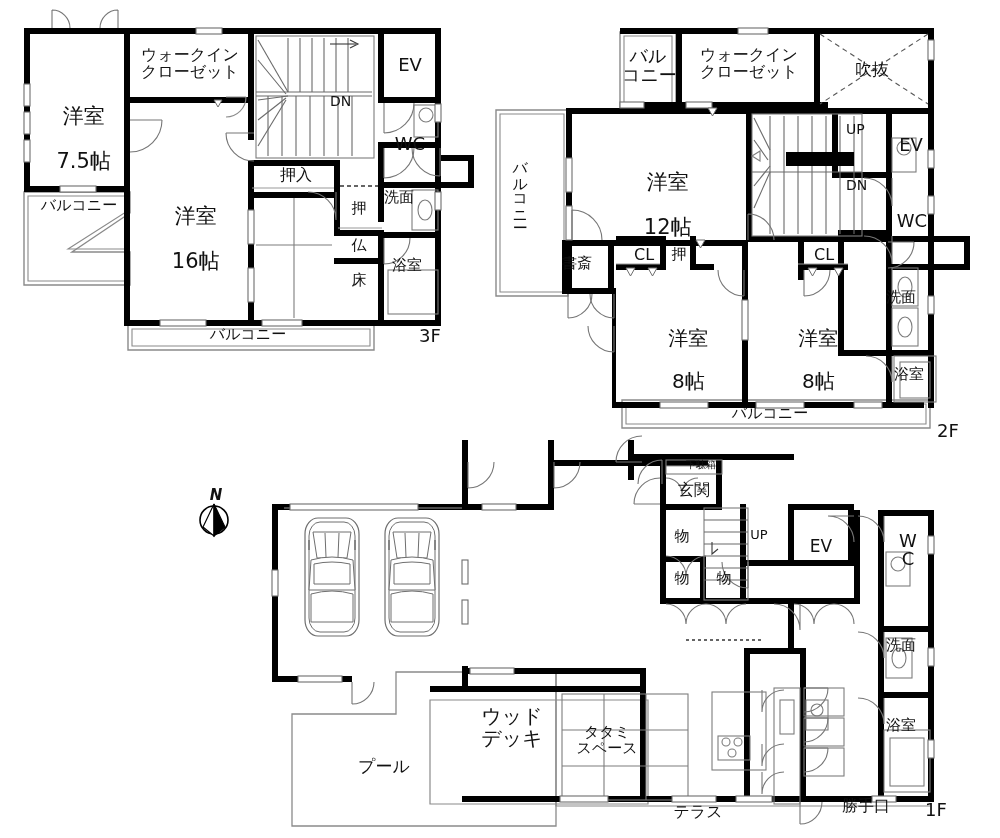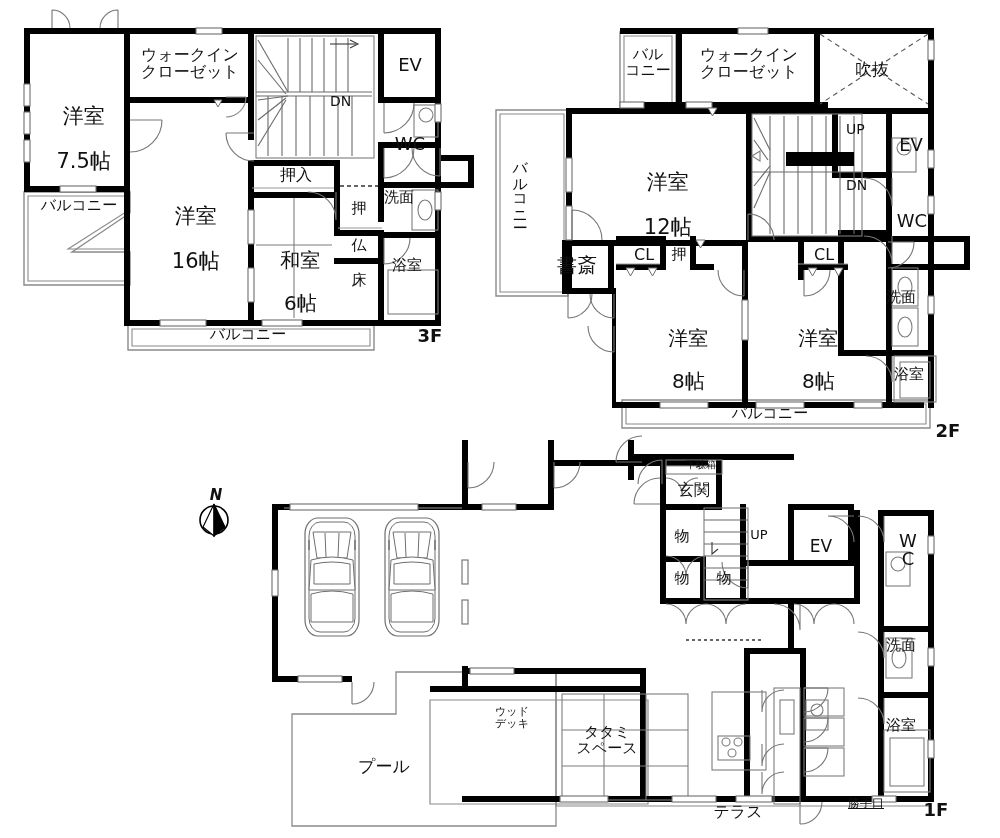--- a/index.html
+++ b/index.html
@@ -4,21 +4,21 @@
 <style>
   html,body{margin:0;padding:0;background:#ffffff;}
   body{width:1000px;height:838px;position:relative;overflow:hidden;
        font-family:"DejaVu Sans","Liberation Sans",sans-serif;color:#000;}
   #stage{position:absolute;left:0;top:0;width:1000px;height:838px;}
   svg{position:absolute;left:0;top:0;}
   .lbl{position:absolute;text-align:center;line-height:1.08;
        font-family:"DejaVu Sans","Liberation Sans",sans-serif;
        color:#111;white-space:pre;pointer-events:none;}
   .vert{writing-mode:vertical-rl;text-orientation:upright;line-height:1.02;}
-  .fl{font-weight:bold;}
+  .fl{font-weight:normal;}
 </style>
 </head>
 <body>
 
 <div id="stage">
 
 <svg width="1000" height="838" viewBox="0 0 1000 838">
   <defs>
     <g id="car">
       <rect x="0" y="0" width="54" height="118" rx="13" ry="16" fill="#fff" stroke="#6f6f6f" stroke-width="1.2"></rect>
@@ -445,46 +445,42 @@
 
 <div class="lbl" style="left:30px;top:82px;width:94px;font-size:21px;">
   <span>洋室</span><br>
   <span>7.5帖</span>
 </div>
 <div class="lbl" style="left:130px;top:46px;width:120px;font-size:16px;">ウォークイン<br>クローゼット</div>
 <div class="lbl" style="left:132px;top:182px;width:114px;font-size:21px;">
   <span>洋室</span><br>
   <span>16帖</span>
 </div>
-<div class="lbl" style="left:258px;top:228px;width:72px;font-size:20px;">
-  <span>和室</span><br>
-  <span>6帖</span>
-</div>
 <div class="lbl" style="left:256px;top:166px;width:80px;font-size:16px;">押入</div>
 <div class="lbl" style="left:344px;top:200px;width:30px;font-size:15px;">押</div>
 <div class="lbl" style="left:344px;top:237px;width:30px;font-size:15px;">仏</div>
 <div class="lbl" style="left:344px;top:272px;width:30px;font-size:15px;">床</div>
 <div class="lbl" style="left:384px;top:55px;width:52px;font-size:18px;">EV</div>
 <div class="lbl" style="left:382px;top:134px;width:56px;font-size:18px;">WC</div>
 <div class="lbl" style="left:384px;top:190px;width:28px;font-size:15px;line-height:1.0;" style2="">洗面</div>
 <div class="lbl" style="left:392px;top:258px;width:28px;font-size:15px;line-height:1.0;">浴室</div>
 <div class="lbl" style="left:30px;top:197px;width:98px;font-size:15px;">バルコニー</div>
 <div class="lbl" style="left:178px;top:326px;width:140px;font-size:15px;">バルコニー</div>
 <div class="lbl" style="left:330px;top:94px;width:20px;font-size:14px;line-height:1.0;">DN</div>
 <div class="lbl fl" style="left:412px;top:326px;width:36px;font-size:18px;">3F</div>
 
-<div class="lbl" style="left:622px;top:46px;width:52px;font-size:15px;">バル<br>コニー</div>
+<div class="lbl" style="left:622px;top:46px;width:52px;font-size:18px;">バル<br>コニー</div>
 <div class="lbl" style="left:684px;top:46px;width:130px;font-size:16px;">ウォークイン<br>クローゼット</div>
 <div class="lbl" style="left:842px;top:60px;width:60px;font-size:17px;">吹抜</div>
 <div class="lbl vert" style="left:512px;top:130px;height:110px;font-size:15px;">バルコニー</div>
 <div class="lbl" style="left:608px;top:148px;width:106px;font-size:21px;">
   <span>洋室</span><br>
   <span>12帖</span>
 </div>
-<div class="lbl" style="left:540px;top:255px;width:74px;font-size:20px;">書斎</div>
+<div class="lbl" style="left:540px;top:255px;width:74px;font-size:15px;">書斎</div>
 <div class="lbl" style="left:624px;top:246px;width:40px;font-size:16px;">CL</div>
 <div class="lbl" style="left:666px;top:246px;width:26px;font-size:15px;">押</div>
 <div class="lbl" style="left:804px;top:246px;width:40px;font-size:16px;">CL</div>
 <div class="lbl" style="left:646px;top:306px;width:72px;font-size:20px;">
   <span>洋室</span><br>
   <span>8帖</span>
 </div>
 <div class="lbl" style="left:776px;top:306px;width:72px;font-size:20px;">
   <span>洋室</span><br>
   <span>8帖</span>
@@ -501,22 +497,22 @@
 <div class="lbl" style="left:676px;top:461px;width:50px;font-size:10px;font-family:Liberation Mono, monospace;">下駄箱</div>
 <div class="lbl" style="left:668px;top:481px;width:52px;font-size:16px;">玄関</div>
 <div class="lbl" style="left:668px;top:528px;width:28px;font-size:15px;">物</div>
 <div class="lbl" style="left:668px;top:570px;width:28px;font-size:15px;">物</div>
 <div class="lbl" style="left:710px;top:570px;width:28px;font-size:15px;">物</div>
 <div class="lbl" style="left:750px;top:528px;width:18px;font-size:13px;line-height:1.0;">UP</div>
 <div class="lbl" style="left:795px;top:537px;width:52px;font-size:17px;">EV</div>
 <div class="lbl" style="left:894px;top:532px;width:28px;font-size:18px;line-height:1.0;">W<br>C</div>
 <div class="lbl" style="left:886px;top:638px;width:28px;font-size:15px;line-height:1.0;">洗面</div>
 <div class="lbl" style="left:886px;top:718px;width:28px;font-size:15px;line-height:1.0;">浴室</div>
-<div class="lbl" style="left:840px;top:797px;width:52px;font-size:12px;text-decoration:underline;">勝手口</div>
+<div class="lbl" style="left:840px;top:797px;width:52px;font-size:16px;">勝手口</div>
 <div class="lbl" style="left:342px;top:757px;width:84px;font-size:17px;">プール</div>
-<div class="lbl" style="left:478px;top:706px;width:68px;font-size:11px;">ウッド<br>デッキ</div>
+<div class="lbl" style="left:478px;top:706px;width:68px;font-size:20px;">ウッド<br>デッキ</div>
 <div class="lbl" style="left:566px;top:724px;width:82px;font-size:15px;">タタミ<br>スペース</div>
-<div class="lbl" style="left:704px;top:803px;width:68px;font-size:16px;">テラス</div>
+<div class="lbl" style="left:664px;top:803px;width:68px;font-size:16px;">テラス</div>
 <div class="lbl fl" style="left:918px;top:800px;width:36px;font-size:18px;">1F</div>
 
 <div class="lbl" style="left:206px;top:487px;width:20px;font-size:15px;font-style:italic;font-weight:bold;">N</div>
 
 </div>
 
 </body></html>

